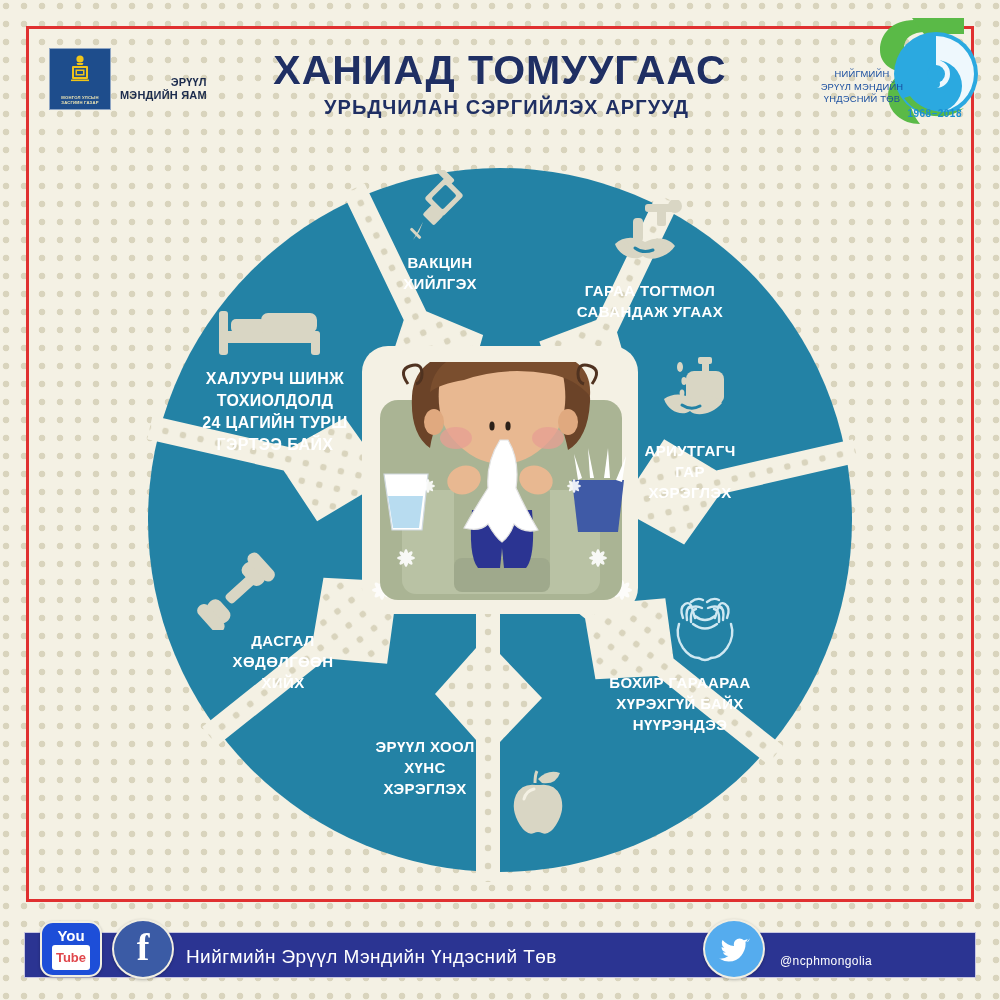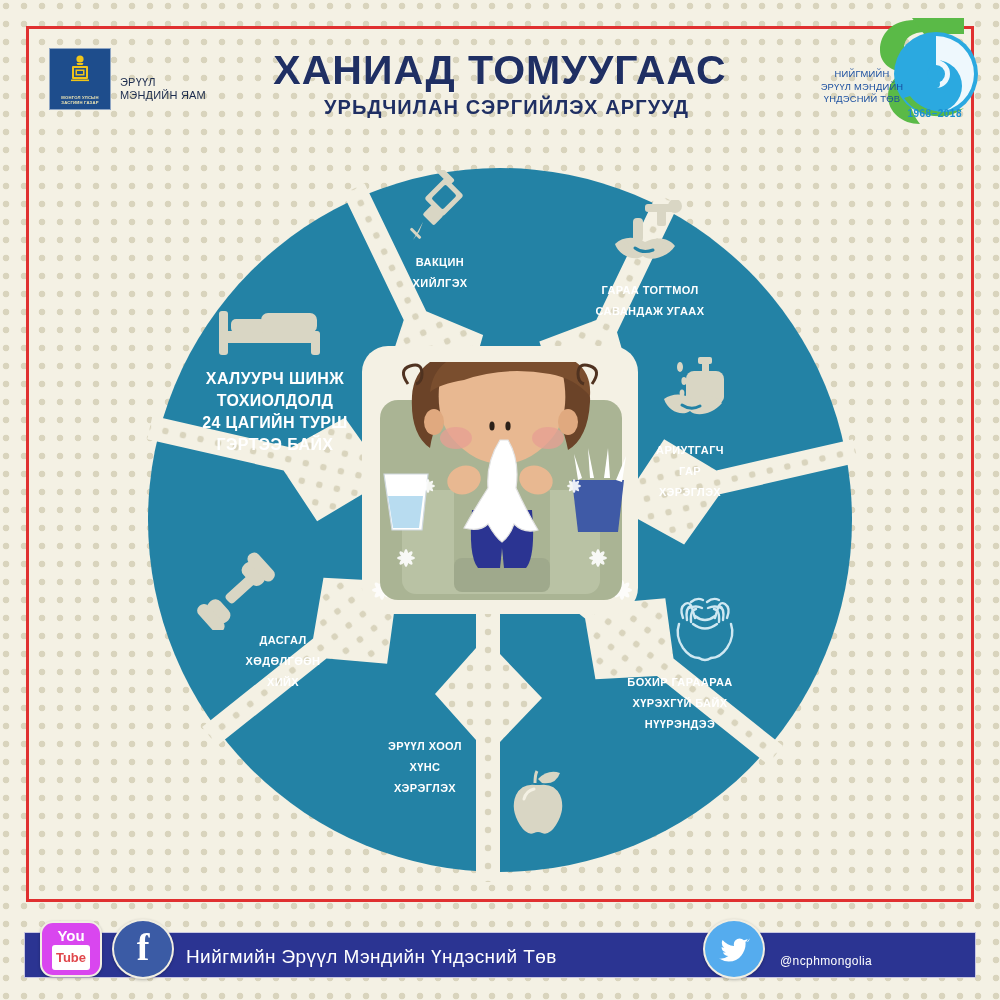--- a/index.html
+++ b/index.html
@@ -29,22 +29,23 @@
   }
   .soyombo{
     width:26px; height:34px; position:absolute; top:5px; left:50%; transform:translateX(-50%);
   }
   .ministry-logo .emb-line{
     color:#f0e6b4; font-size:4.2px; font-weight:bold; letter-spacing:.2px;
     line-height:5.6px; text-align:center; white-space:nowrap;
   }
   .ministry-text{
     position:absolute; left:120px; top:76px;
-    font-size:11px; font-weight:normal; color:#1b2b4d; line-height:13px;
+    font-size:11px; font-weight:bold; color:#1b2b4d; line-height:13px;
     letter-spacing:.2px;
+    text-align:right;
   }
 
   .title-wrap{ position:absolute; left:0; top:48px; width:1000px; text-align:center; }
   .title-main{
     font-size:41px; font-weight:bold; color:#1f2f63; letter-spacing:1px;
     line-height:44px;
     text-shadow:0 1px 0 rgba(255,255,255,.5);
   }
   .title-sub{
     font-size:20px; font-weight:bold; color:#1f2f63; letter-spacing:1.1px;
@@ -64,21 +65,21 @@
     position:absolute; right:24px; top:96px;
     font-size:10px; font-weight:bold; color:#1a8fd0; letter-spacing:.5px;
   }
 
   
   .wheel{ position:absolute; left:110px; top:150px; width:780px; height:740px; }
   .wheel svg{ display:block; }
 
   .petal-label{
     position:absolute; color:#ffffff; font-weight:bold;
-    font-size:11px; line-height:21px; letter-spacing:.4px;
+    font-size:15px; line-height:21px; letter-spacing:.4px;
     text-align:center;
   }
 
   
   .petal-icon{ position:absolute; }
 
   
   .center-ill{ position:absolute; left:368px; top:362px; width:266px; height:248px; }
 
   
@@ -89,21 +90,21 @@
   .footer-text{
     position:absolute; left:186px; bottom:32px;
     color:#ffffff; font-size:19px; letter-spacing:.4px;
   }
   .footer-handle{
     position:absolute; left:780px; bottom:32px;
     color:#ffffff; font-size:12px; letter-spacing:.4px;
   }
   .yt-icon{
     position:absolute; left:40px; bottom:23px; width:62px; height:56px;
-    background:#d946ef; border-radius:13px; border:2px solid #f1eee2;
+    background:#1d4ed8; border-radius:13px; border:2px solid #f1eee2;
     display:flex; flex-direction:column; align-items:center; justify-content:center;
     box-shadow:0 1px 3px rgba(0,0,0,.25);
   }
   .yt-icon .yt-you{ color:#fff; font-size:15px; font-weight:bold; line-height:15px; }
   .yt-icon .yt-tube{
     color:#e0474c; background:#fff; font-size:13px; font-weight:bold;
     border-radius:3px; padding:5px 4px; line-height:15px; margin-top:2px;
   }
   .fb-icon{
     position:absolute; left:112px; bottom:21px; width:62px; height:60px;

